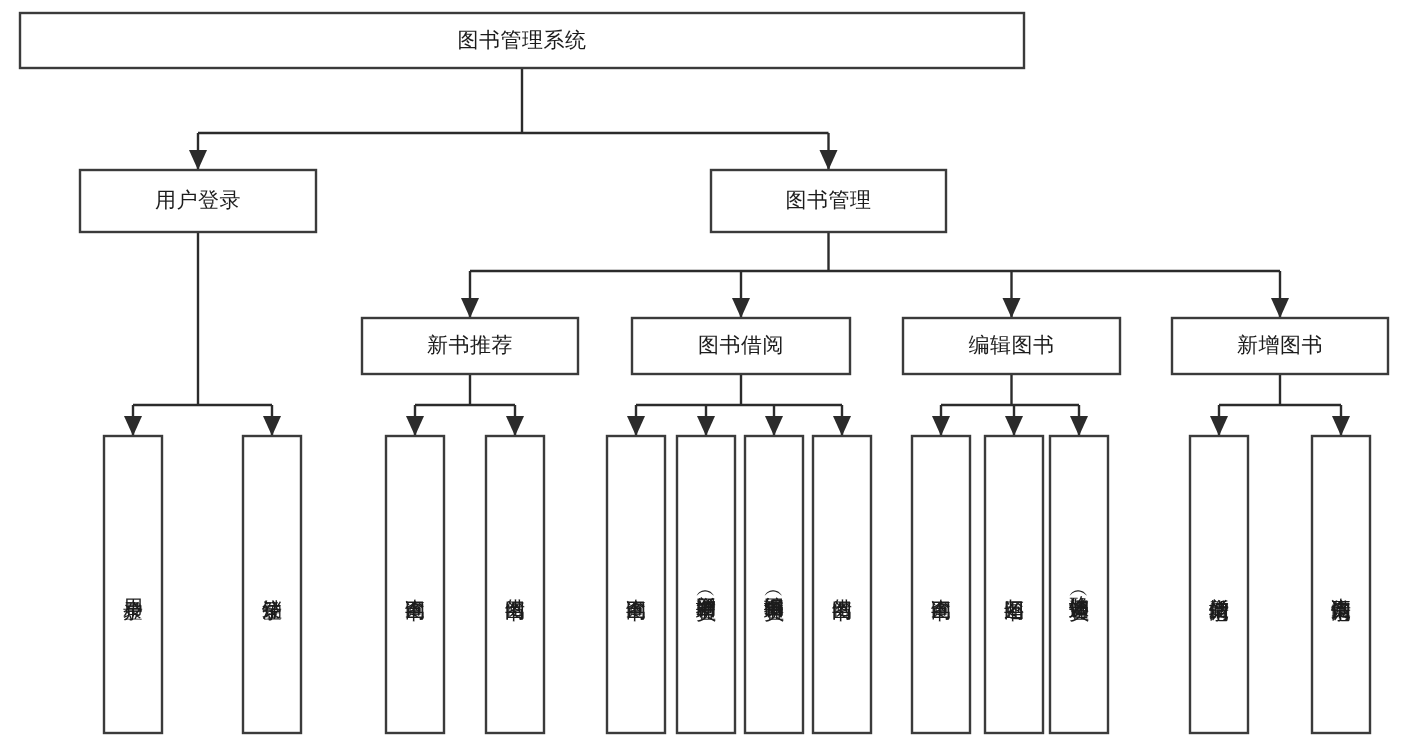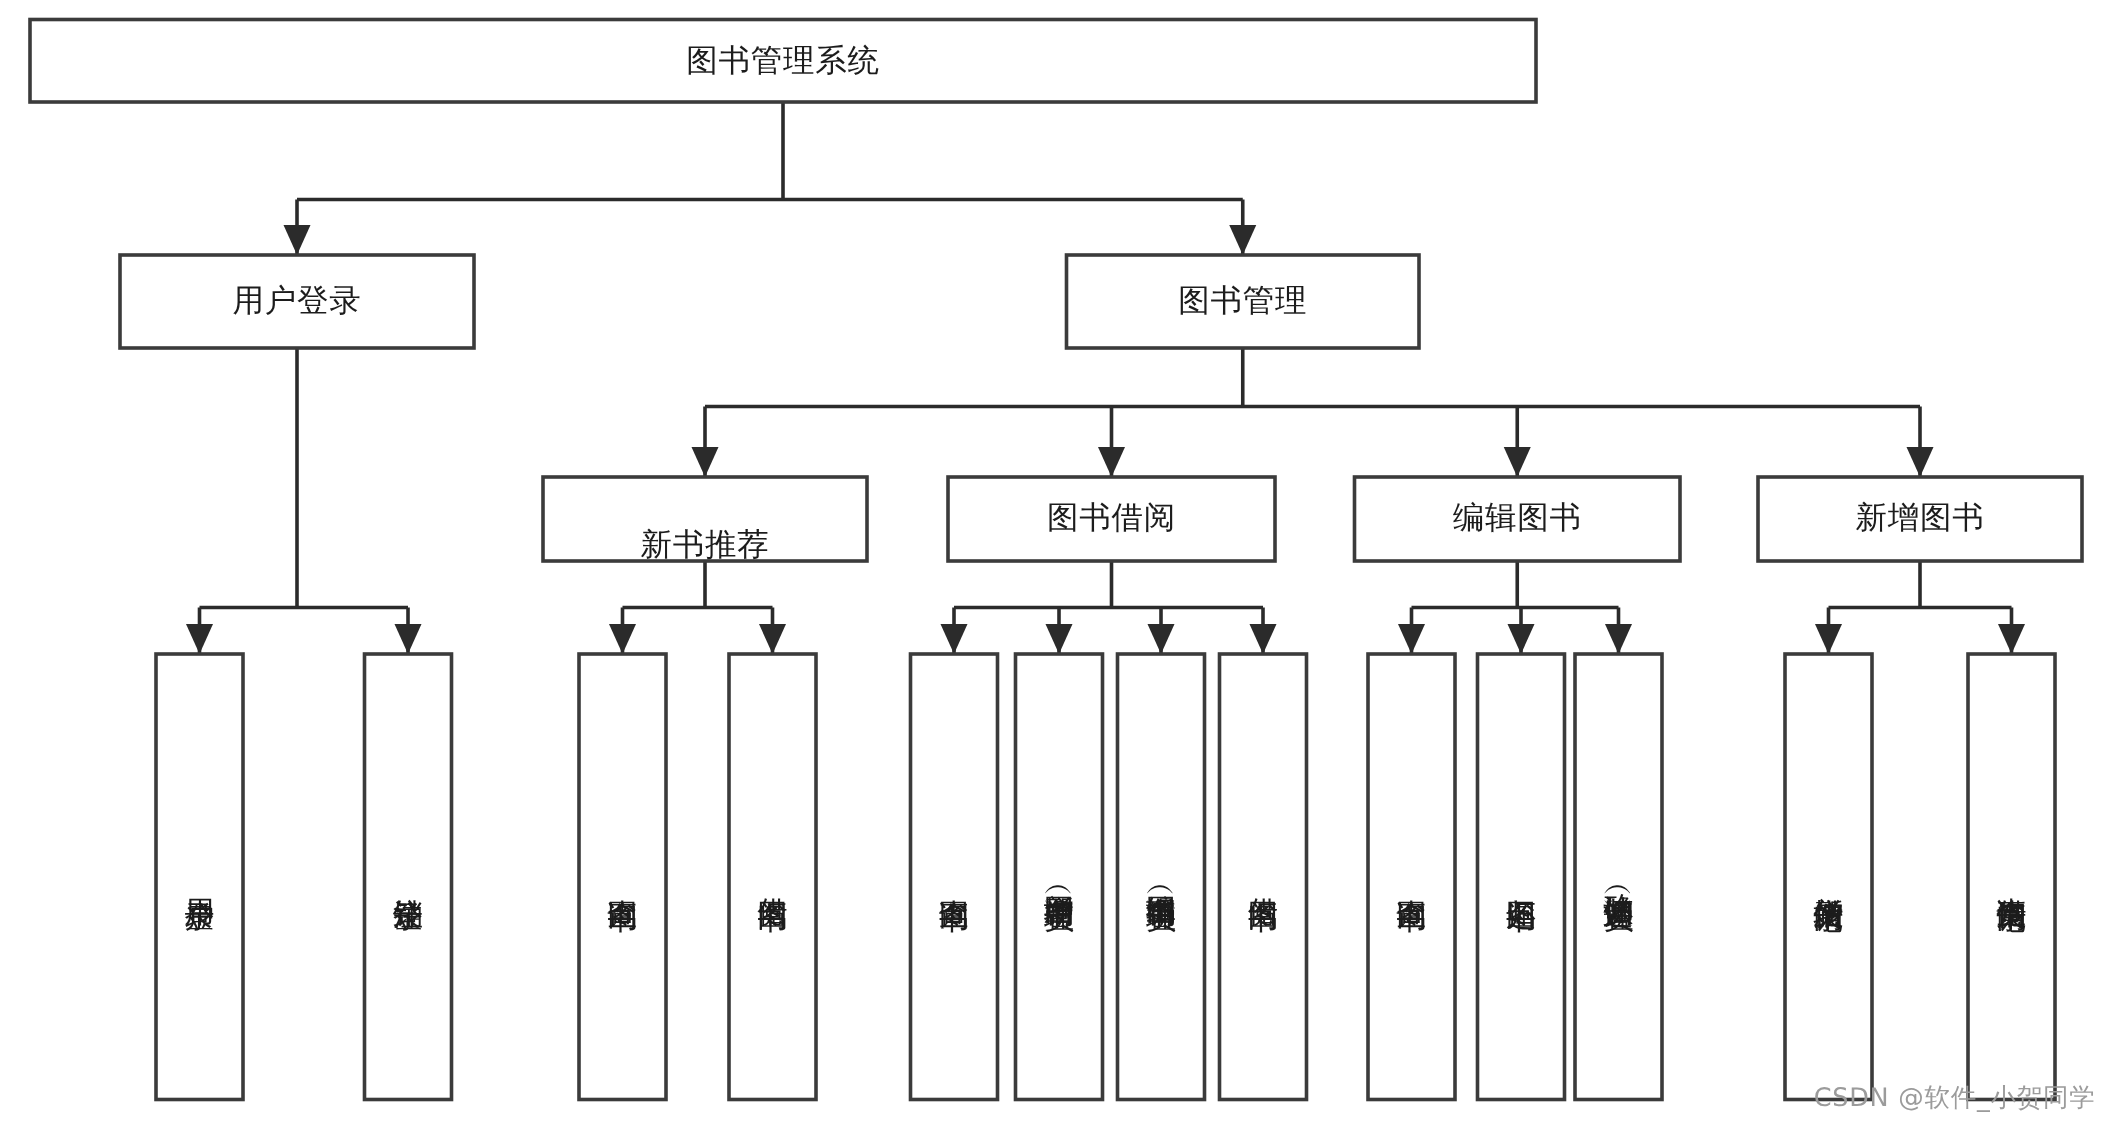--- a/index.html
+++ b/index.html
@@ -157,32 +157,31 @@
         <rect x="985" y="436" width="58" height="297" class="node-box"></rect>
         <rect x="1050" y="436" width="58" height="297" class="node-box"></rect>
         <rect x="1190" y="436" width="58" height="297" class="node-box"></rect>
         <rect x="1312" y="436" width="58" height="297" class="node-box"></rect>
       </g>
   </svg>
   <div id="label-layer">
       <div class="node-label horizontal" style="left: 20px; top: 13px; width: 1004px; height: 55px;">图书管理系统</div>
       <div class="node-label horizontal" style="left: 80px; top: 170px; width: 236px; height: 62px;">用户登录</div>
       <div class="node-label horizontal" style="left: 711px; top: 170px; width: 235px; height: 62px; border-radius: 27px;">图书管理</div>
-      <div class="node-label horizontal" style="left: 362px; top: 336px; width: 216px; height: 56px;">新书推荐</div>
+      <div class="node-label horizontal" style="left: 362px; top: 318px; width: 216px; height: 56px;">新书推荐</div>
       <div class="node-label horizontal" style="left: 632px; top: 318px; width: 218px; height: 56px;">图书借阅</div>
       <div class="node-label horizontal" style="left: 903px; top: 318px; width: 217px; height: 56px;">编辑图书</div>
       <div class="node-label horizontal" style="left: 1172px; top: 318px; width: 216px; height: 56px;">新增图书</div>
       <div class="node-label vertical" style="left: 104px; top: 436px; width: 58px; height: 297px;">用户登录</div>
       <div class="node-label vertical" style="left: 243px; top: 436px; width: 58px; height: 297px;">注销登录</div>
       <div class="node-label vertical" style="left: 386px; top: 436px; width: 58px; height: 297px;">查询图书</div>
       <div class="node-label vertical" style="left: 486px; top: 436px; width: 58px; height: 297px;">借阅图书</div>
       <div class="node-label vertical" style="left: 607px; top: 436px; width: 58px; height: 297px;">查询图书</div>
       <div class="node-label vertical" style="left: 677px; top: 436px; width: 58px; height: 297px;">新增图书（管理员）</div>
       <div class="node-label vertical" style="left: 745px; top: 436px; width: 58px; height: 297px;">编辑图书（管理员）</div>
       <div class="node-label vertical" style="left: 813px; top: 436px; width: 58px; height: 297px;">借阅图书</div>
       <div class="node-label vertical" style="left: 912px; top: 436px; width: 58px; height: 297px;">查询图书</div>
       <div class="node-label vertical" style="left: 985px; top: 436px; width: 58px; height: 297px;">归还图书</div>
       <div class="node-label vertical" style="left: 1050px; top: 436px; width: 58px; height: 297px;">确认归还（管理员）</div>
       <div class="node-label vertical" style="left: 1190px; top: 436px; width: 58px; height: 297px;">新增借阅记录</div>
       <div class="node-label vertical" style="left: 1312px; top: 436px; width: 58px; height: 297px;">查询借阅记录</div>
     </div>
-  <div id="watermark">CSDN @软件_小贺同学</div>
 </div>
 
 </body></html>

